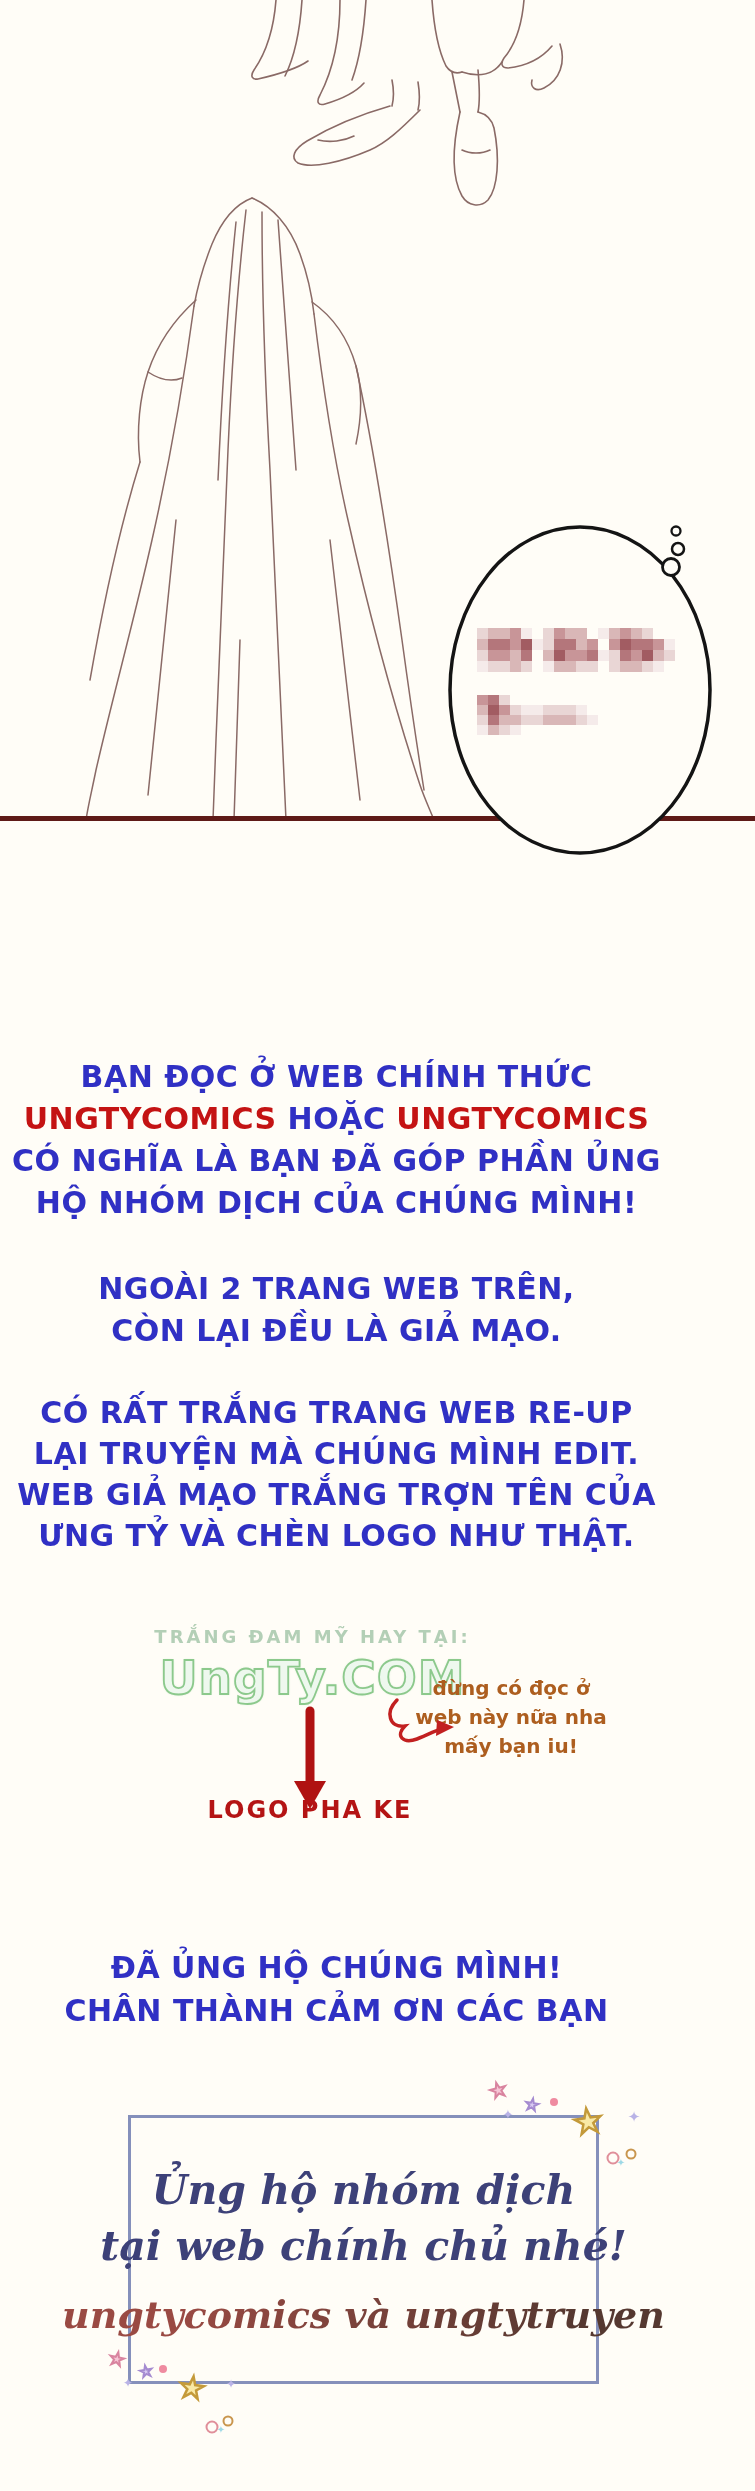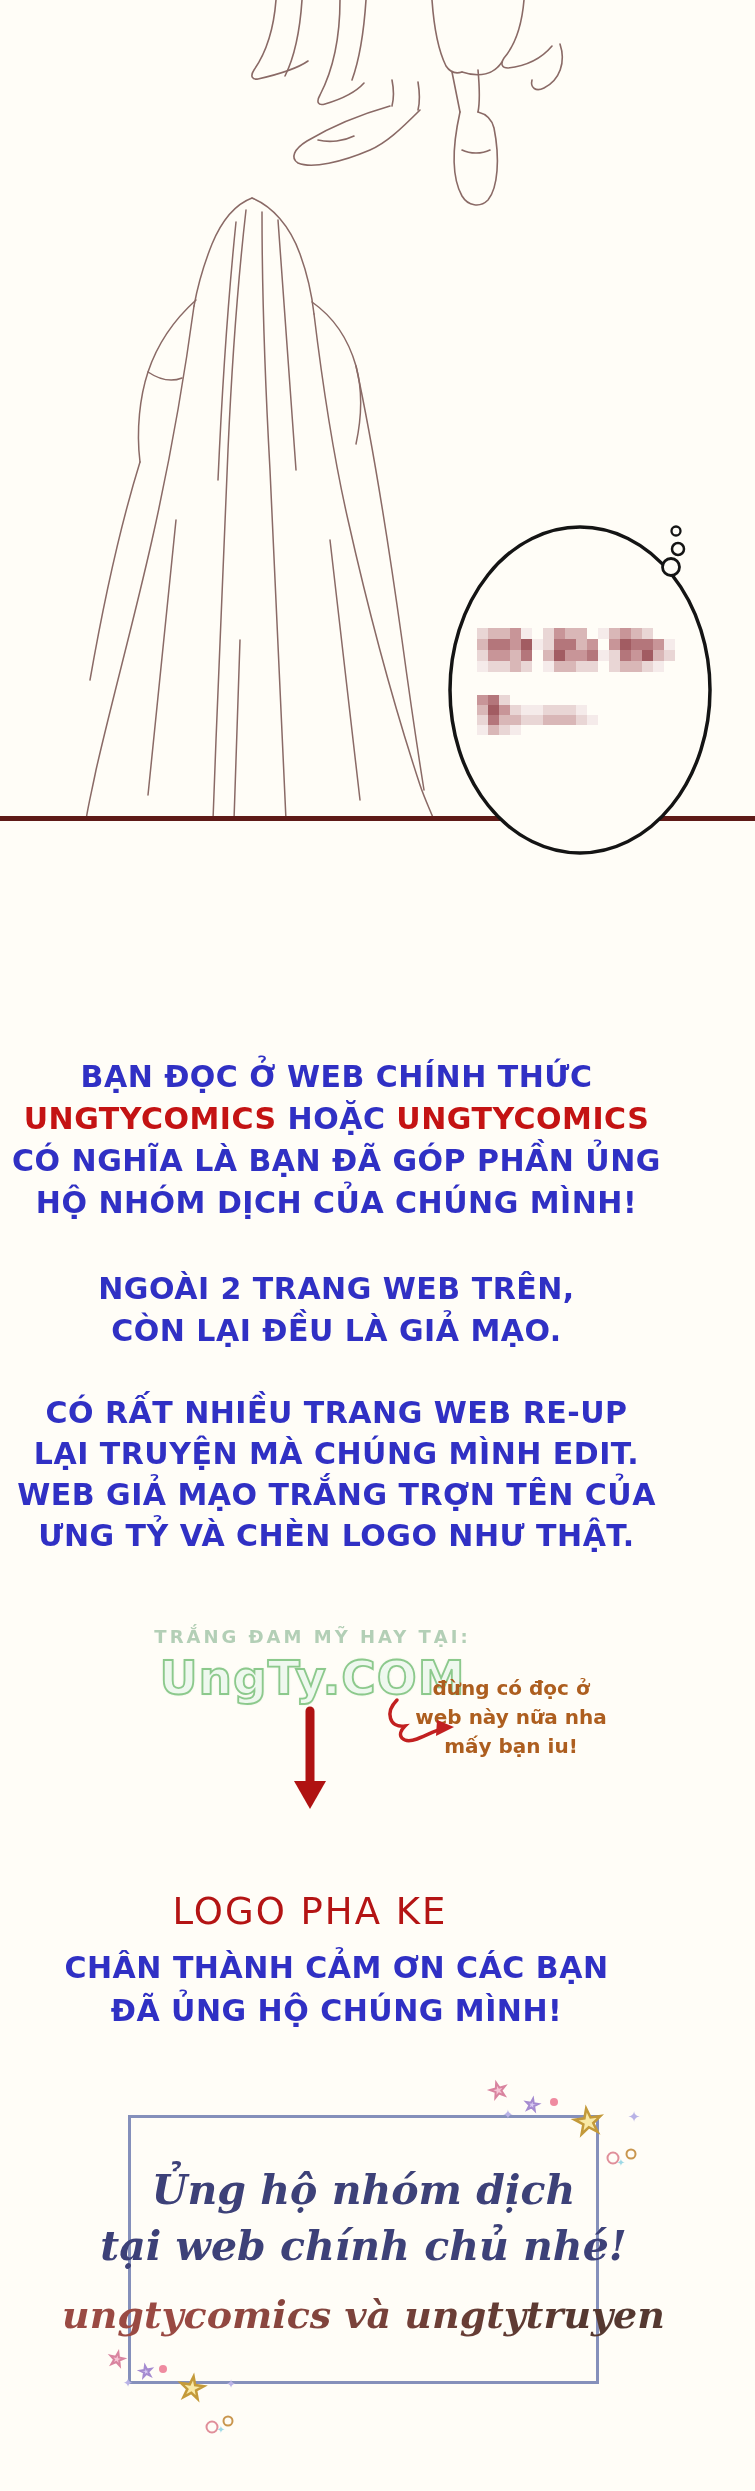--- a/index.html
+++ b/index.html
@@ -19,22 +19,22 @@
        font-weight:bold;color:#3030c4;font-size:30px;line-height:42px;letter-spacing:.5px;}
   .red{color:#c41313;}
   .olive{color:#8a7a10;}
   .p3{line-height:41px;}
   
   .tagline{position:absolute;left:60px;top:1626px;width:505px;text-align:center;
       font-weight:bold;font-size:18px;letter-spacing:3px;color:#b3cfb6;}
   .biglogo{position:absolute;left:60px;top:1650px;width:505px;text-align:center;
       font-weight:bold;font-size:47px;letter-spacing:1px;color:#eef8ee;
       -webkit-text-stroke:1.8px #8cc98c;text-shadow:0 0 3px #cde8cd;}
-  .logofake{position:absolute;left:60px;top:1890px;width:500px;text-align:center;
-      font-weight:normal;font-size:37px;letter-spacing:2px;color:#b41414;}
+  .logofake{position:absolute;left:60px;top:1796px;width:500px;text-align:center;
+      font-weight:bold;font-size:24px;letter-spacing:2px;color:#b41414;}
   .note{position:absolute;left:406px;top:1674px;width:210px;text-align:center;
       font-weight:bold;font-size:20px;line-height:29px;color:#ad5e1f;}
   
   .sbox{position:absolute;left:128px;top:2115px;width:465px;height:261px;
       border:3px solid #8590bb;display:flex;flex-direction:column;align-items:center;
       justify-content:center;padding-top:2px;}
   .bline{font-family:"DejaVu Serif","Liberation Serif",serif;font-style:italic;font-weight:bold;
       color:#3d4178;font-size:41px;line-height:56px;white-space:nowrap;}
   .bline3{font-family:"DejaVu Serif","Liberation Serif",serif;font-style:italic;font-weight:bold;
       font-size:38px;line-height:50px;margin-top:16px;white-space:nowrap;
@@ -249,21 +249,21 @@
   <div>CÓ NGHĨA LÀ BẠN ĐÃ GÓP PHẦN ỦNG</div>
   <div>HỘ NHÓM DỊCH CỦA CHÚNG MÌNH!</div>
 </div>
 
 <div class="blk" style="top:1268px;">
   <div>NGOÀI 2 TRANG WEB TRÊN,</div>
   <div>CÒN LẠI ĐỀU LÀ GIẢ MẠO.</div>
 </div>
 
 <div class="blk p3" style="top:1392px;">
-  <div>CÓ RẤT NHIỀU TRANG WEB RE-UP</div>
+  <div>CÓ RẤT TRẮNG TRANG WEB RE-UP</div>
   <div>LẠI TRUYỆN MÀ CHÚNG MÌNH EDIT.</div>
   <div>WEB GIẢ MẠO TRẮNG TRỢN TÊN CỦA</div>
   <div>ƯNG TỶ VÀ CHÈN LOGO NHƯ THẬT.</div>
 </div>
 
 <div class="tagline">TRẮNG ĐAM MỸ HAY TẠI:</div>
 <div class="biglogo">UngTy.COM</div>
 
 <svg class="abs" style="left:270px;top:1705px;" width="80" height="110" viewBox="0 0 80 110">
   <line x1="40" y1="6" x2="40" y2="80" stroke="#b01212" stroke-width="9" stroke-linecap="round"></line>
@@ -277,22 +277,22 @@
   <div>web này nữa nha</div>
   <div>mấy bạn iu!</div>
 </div>
 
 <svg class="abs" style="left:383px;top:1694px;" width="78" height="58" viewBox="0 0 78 58">
   <path d="M14,6 C2,18 6,34 22,32 C12,42 20,50 34,45 C42,42 50,38 57,35" stroke="#c22020" stroke-width="3.5" fill="none" stroke-linecap="round"></path>
   <polygon points="54,26 71,33 53,42" fill="#c22020"></polygon>
 </svg>
 
 <div class="blk" style="top:1946px;line-height:43px;">
+  <div>ĐÃ ỦNG HỘ CHÚNG MÌNH!</div>
   <div>CHÂN THÀNH CẢM ƠN CÁC BẠN</div>
-  <div>ĐÃ ỦNG HỘ CHÚNG MÌNH!</div>
 </div>
 
 <div class="sbox">
   <div class="bline">Ủng hộ nhóm dịch</div>
   <div class="bline">tại web chính chủ nhé!</div>
   <div class="bline3">ungtycomics và ungtytruyen</div>
 </div>
 
 <span class="deco star pink" style="left:498px;top:2090px;font-size:20px;--rot:-15deg">★</span>
 <span class="deco sparkle lav" style="left:508px;top:2114px;font-size:13px;">✦</span>

